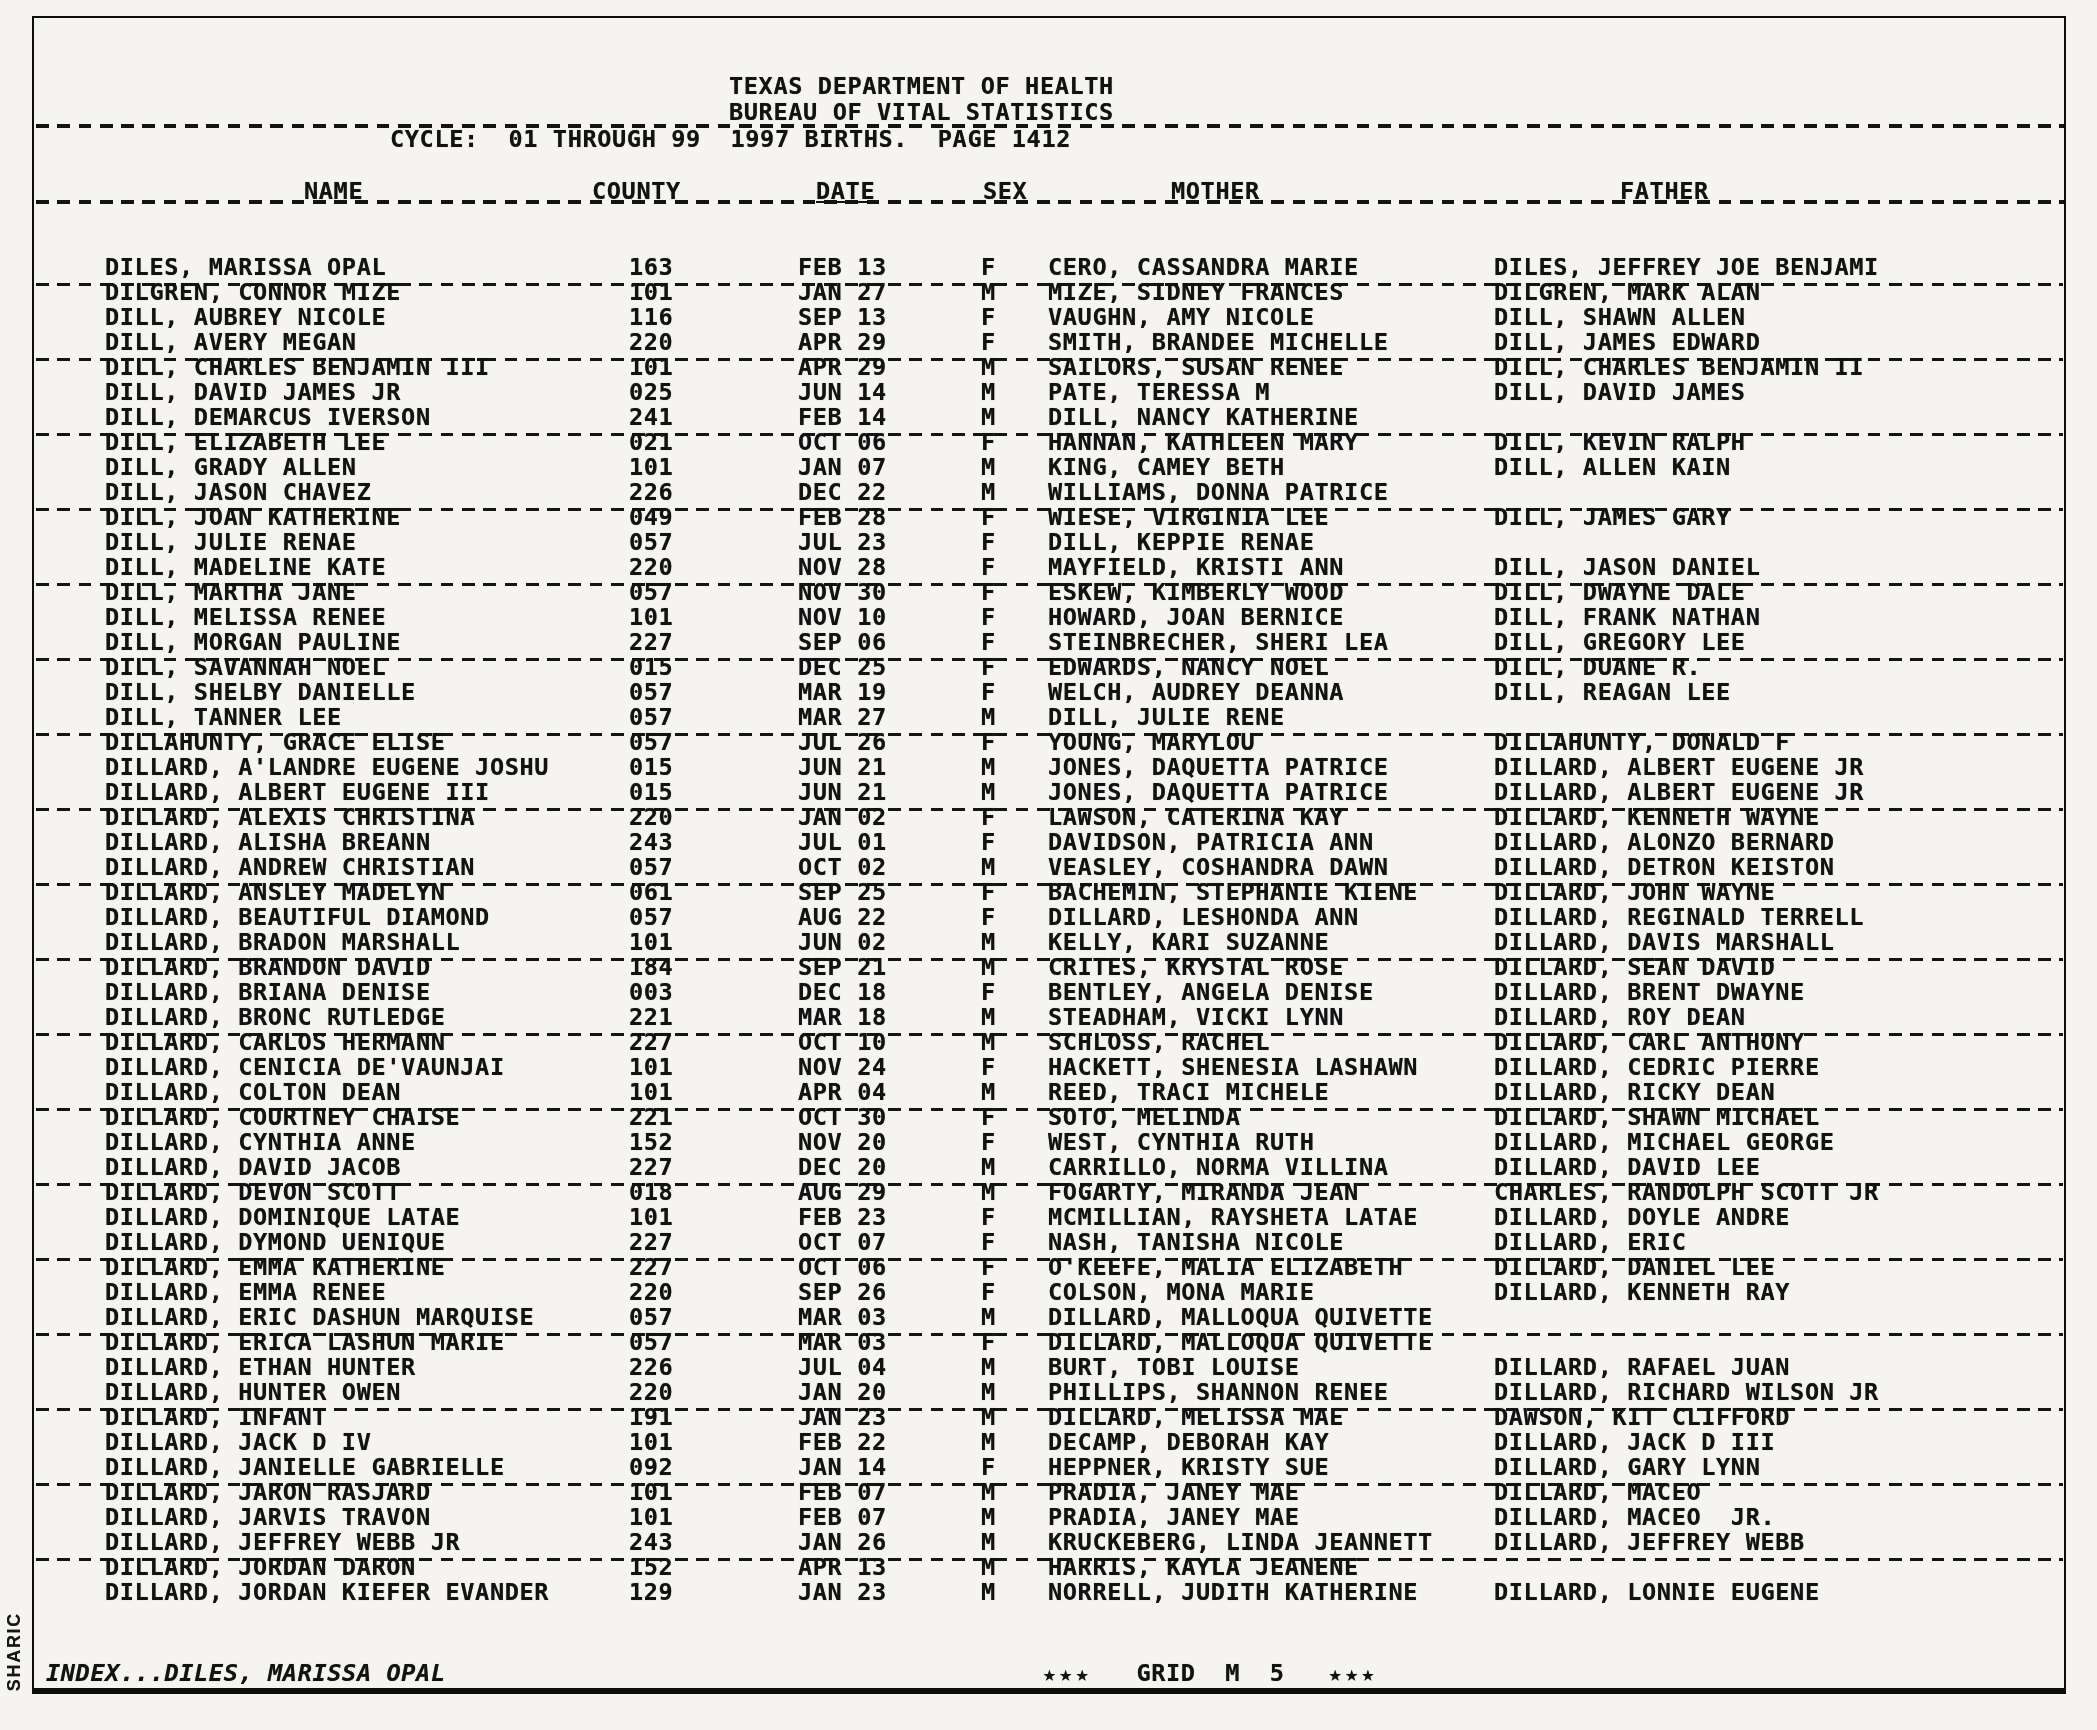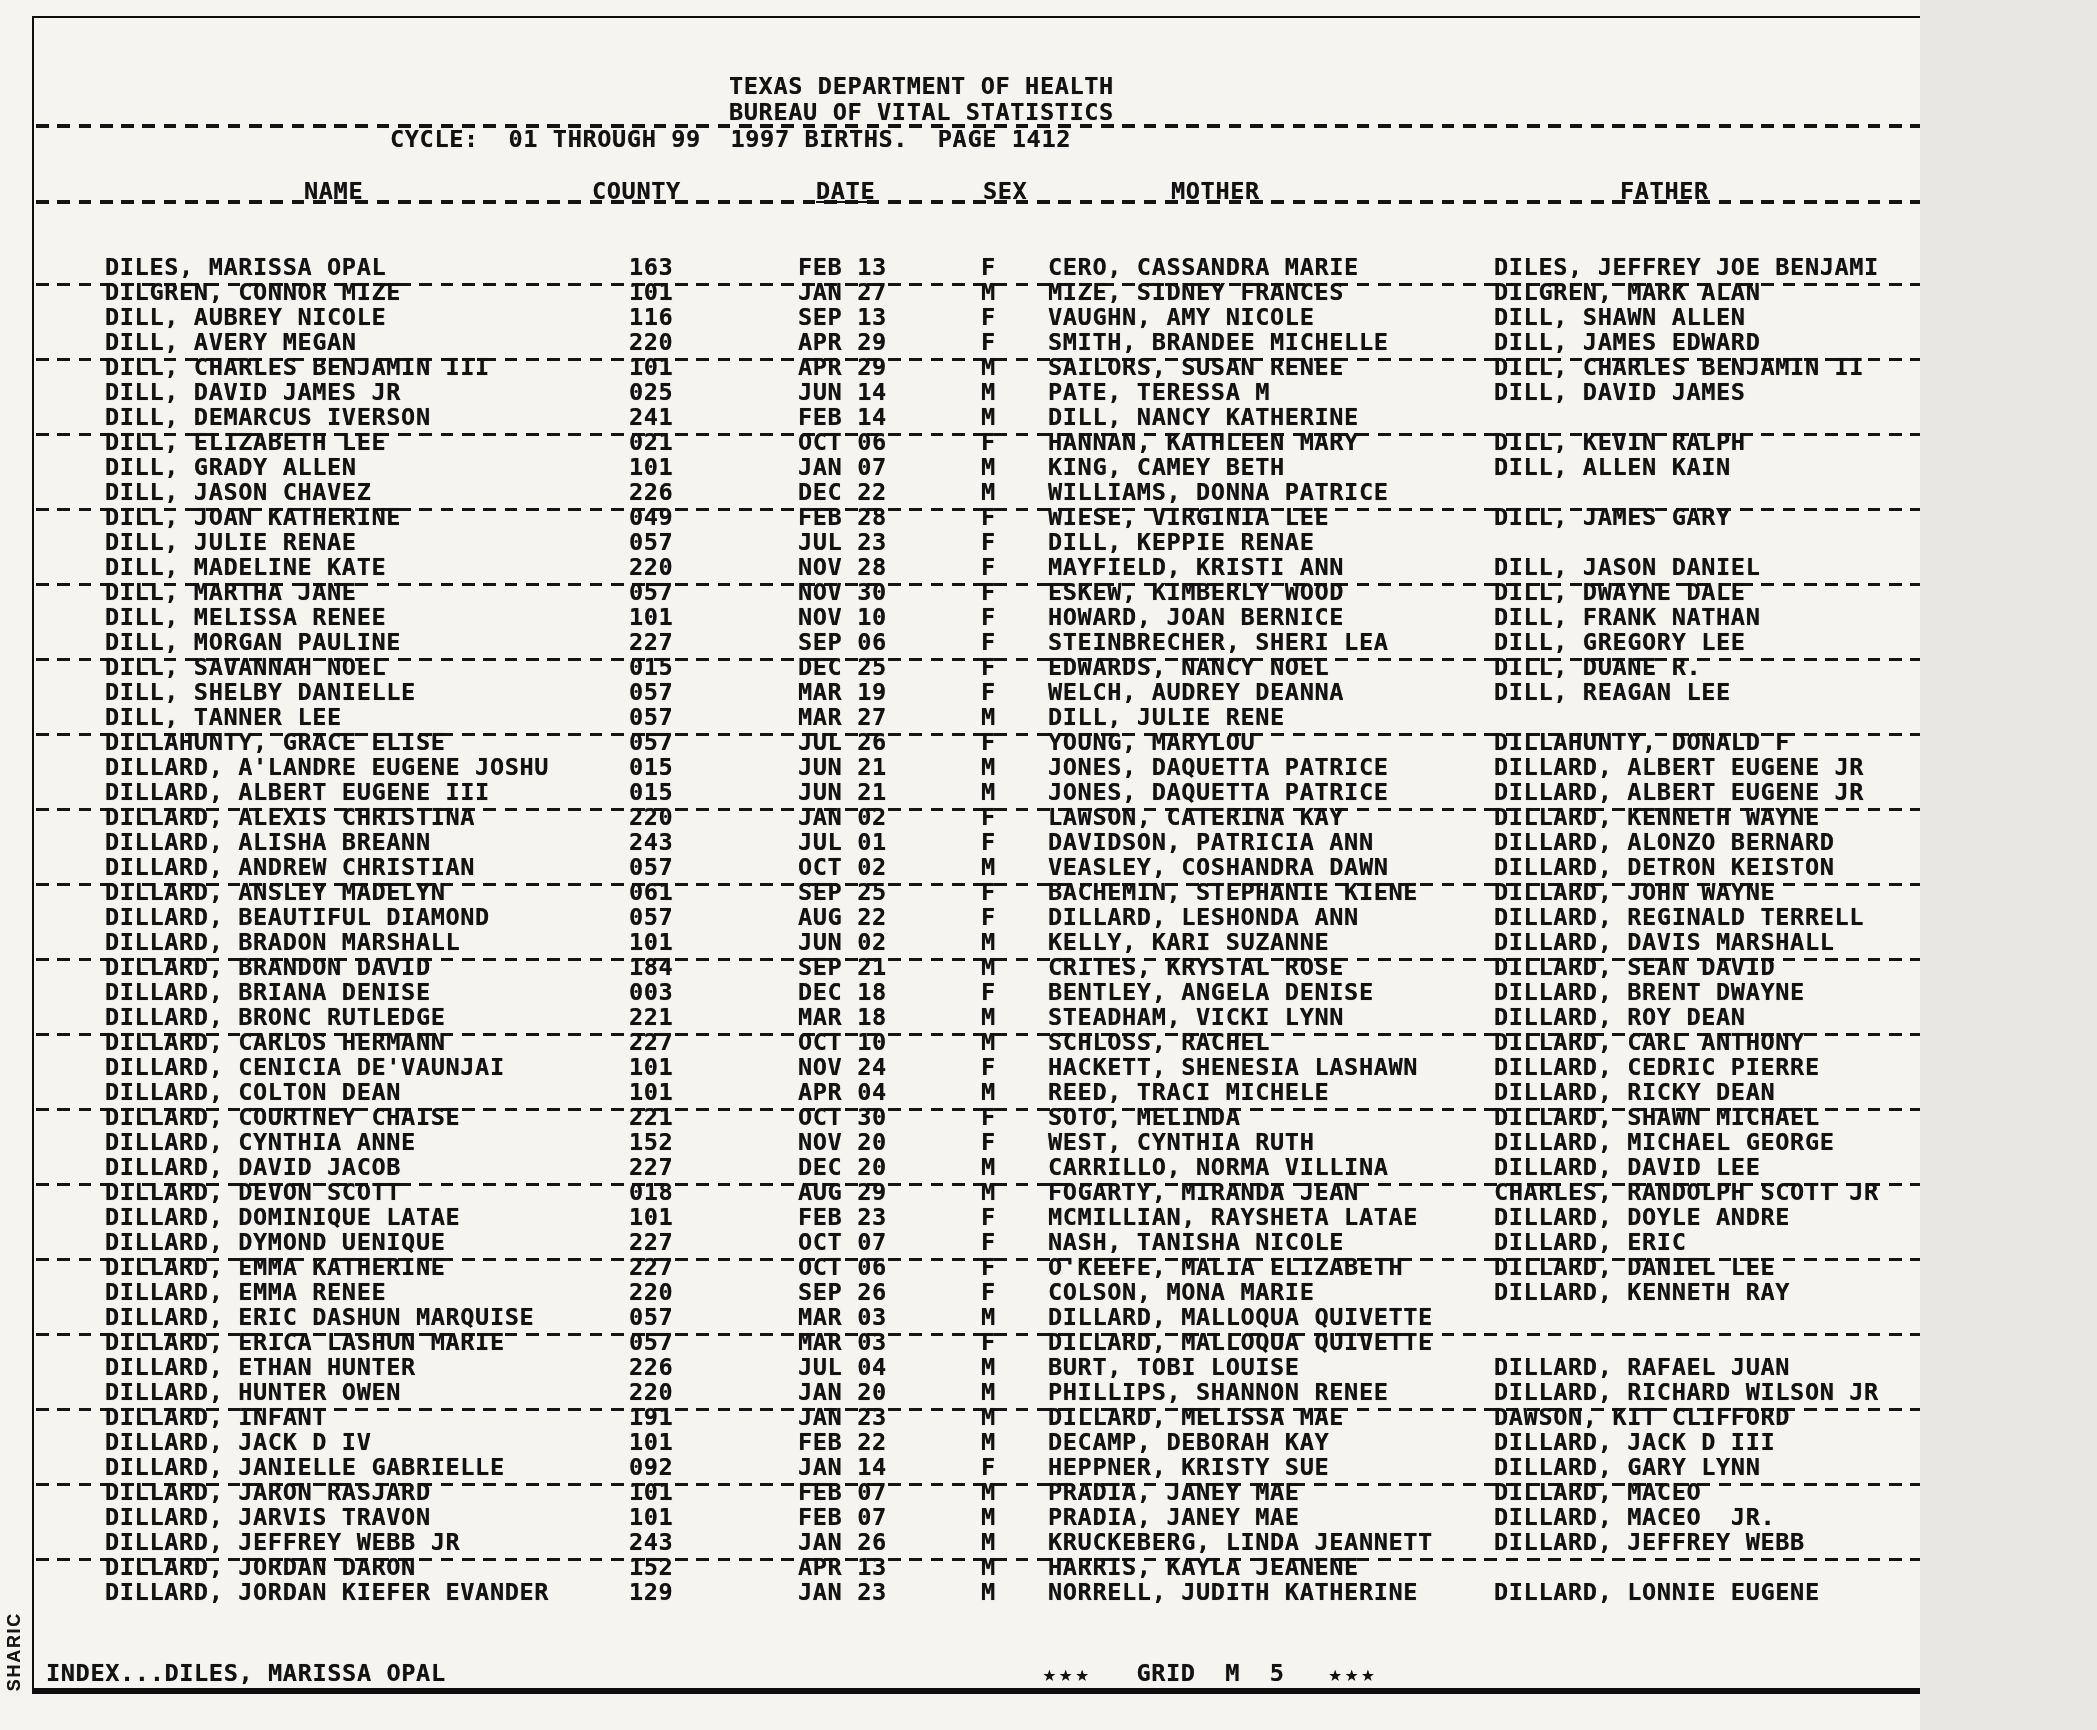--- a/index.html
+++ b/index.html
@@ -1,18 +1,18 @@
 <!DOCTYPE html>
 <html style="font-size:9.2px"><head>
 <meta charset="utf-8">
 <style>
   html,body{margin:0;padding:0;background:#e9e7e3;}
   .page{
     position:relative;
-    width:1920px;height:1730px;
+    width:2097px;height:1730px;
     background:#f5f4f1;
     font-family:"DejaVu Sans Mono", monospace;
     color:#121212;
     overflow:hidden;
   }
   .mono{
     font-weight:700;
     font-size:23.6px;
     line-height:1;
     letter-spacing:0.6px;
@@ -502,21 +502,21 @@
       <div class="row">
       <span class="mono cell c-name">DILLARD, JORDAN KIEFER EVANDER</span>
       <span class="mono cell c-county">129</span>
       <span class="mono cell c-date">JAN 23</span>
       <span class="mono cell c-sex">M</span>
       <span class="mono cell c-mother">NORRELL, JUDITH KATHERINE</span>
       <span class="mono cell c-father">DILLARD, LONNIE EUGENE</span>
     </div>
     </div>
 
-  <div class="mono hdr-line" style="left:46px;top:1662px;">INDEX...DILES, MARISSA OPAL</div>
+  <div class="mono hdr-line" style="left:46px;top:1662px;font-style:italic;">INDEX...DILES, MARISSA OPAL</div>
   <div class="hdr-line" style="left:1043px;top:1662px;">
     <span class="mono grid-star">★★★</span><span class="mono">   </span><span class="mono">GRID  M  5</span><span class="mono">   </span><span class="mono grid-star">★★★</span>
   </div>
 
   <div class="sideways">SHARIC</div>
 
 </div>
 
 
 </body></html>

